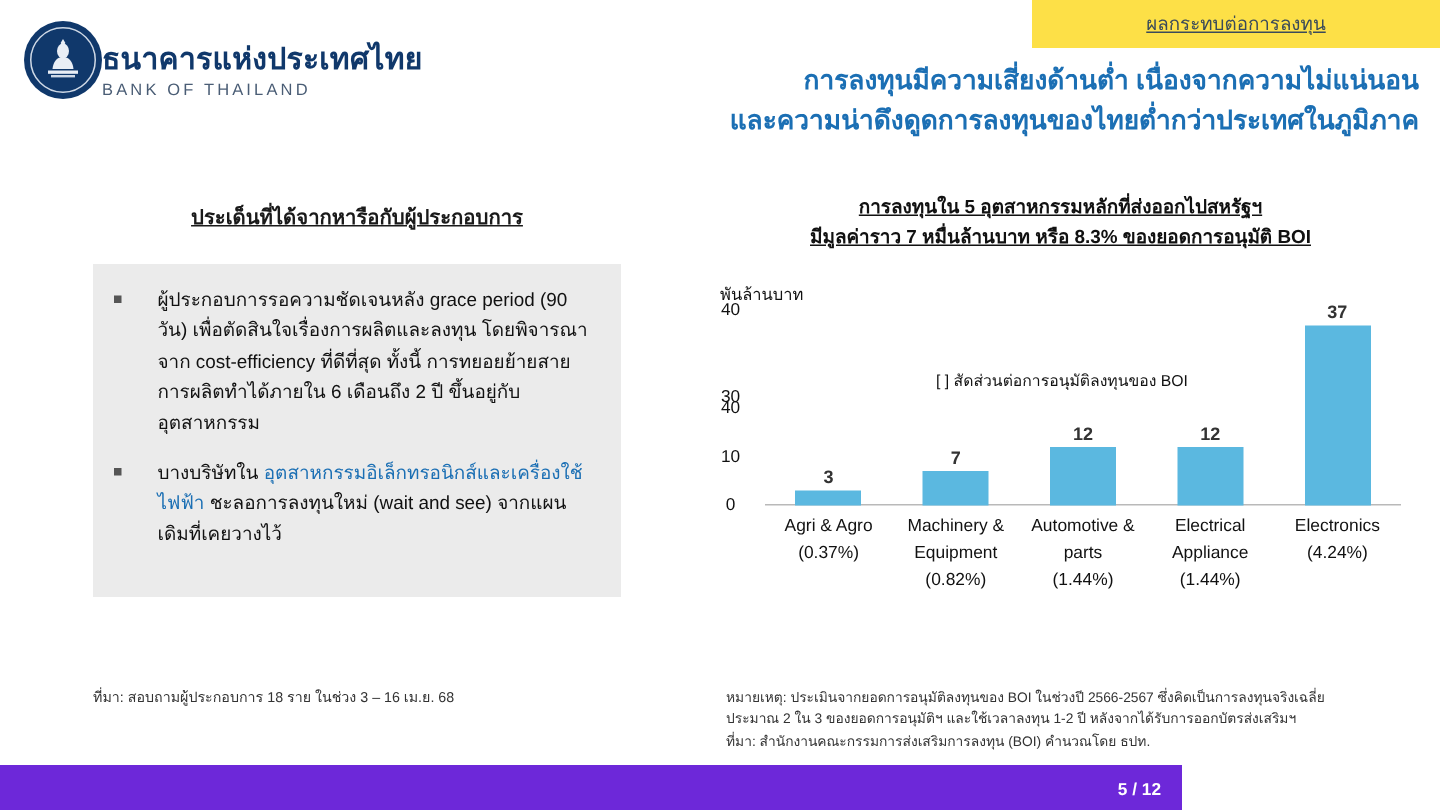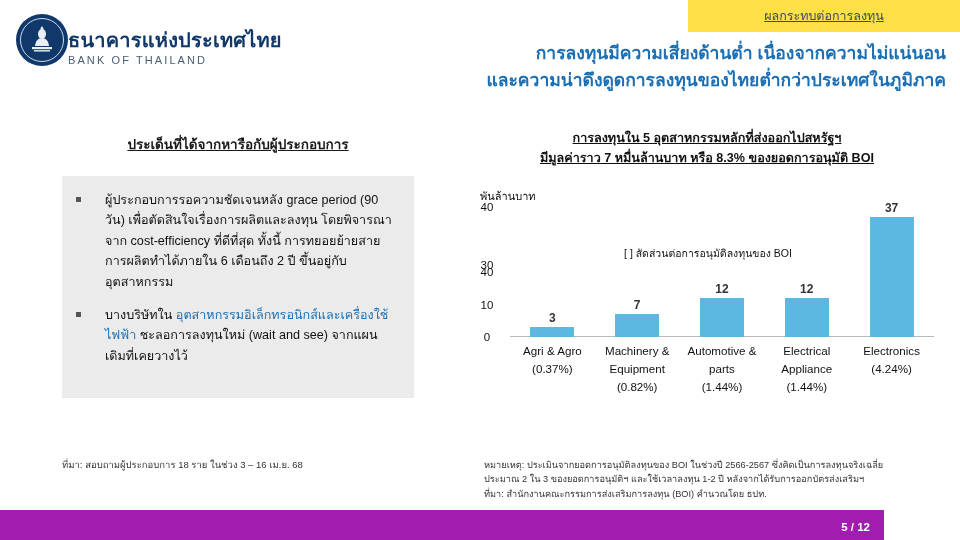--- a/index.html
+++ b/index.html
@@ -217,22 +217,22 @@
     width: 462px;
     font-size: 9.2px;
     color: #333;
     line-height: 1.55;
   }
 
   
   .footer {
     position: absolute;
     bottom: 0; left: 0;
-    width: 884px; height: 30px;
-    background: #a21caf;
+    width: 788px; height: 30px;
+    background: #6d28d9;
   }
   .page-num {
     position: absolute;
     right: 14px; bottom: 7px;
     font-size: 11.5px;
     font-weight: bold;
     color: #ffffff;
   }
 </style>
 </head>

